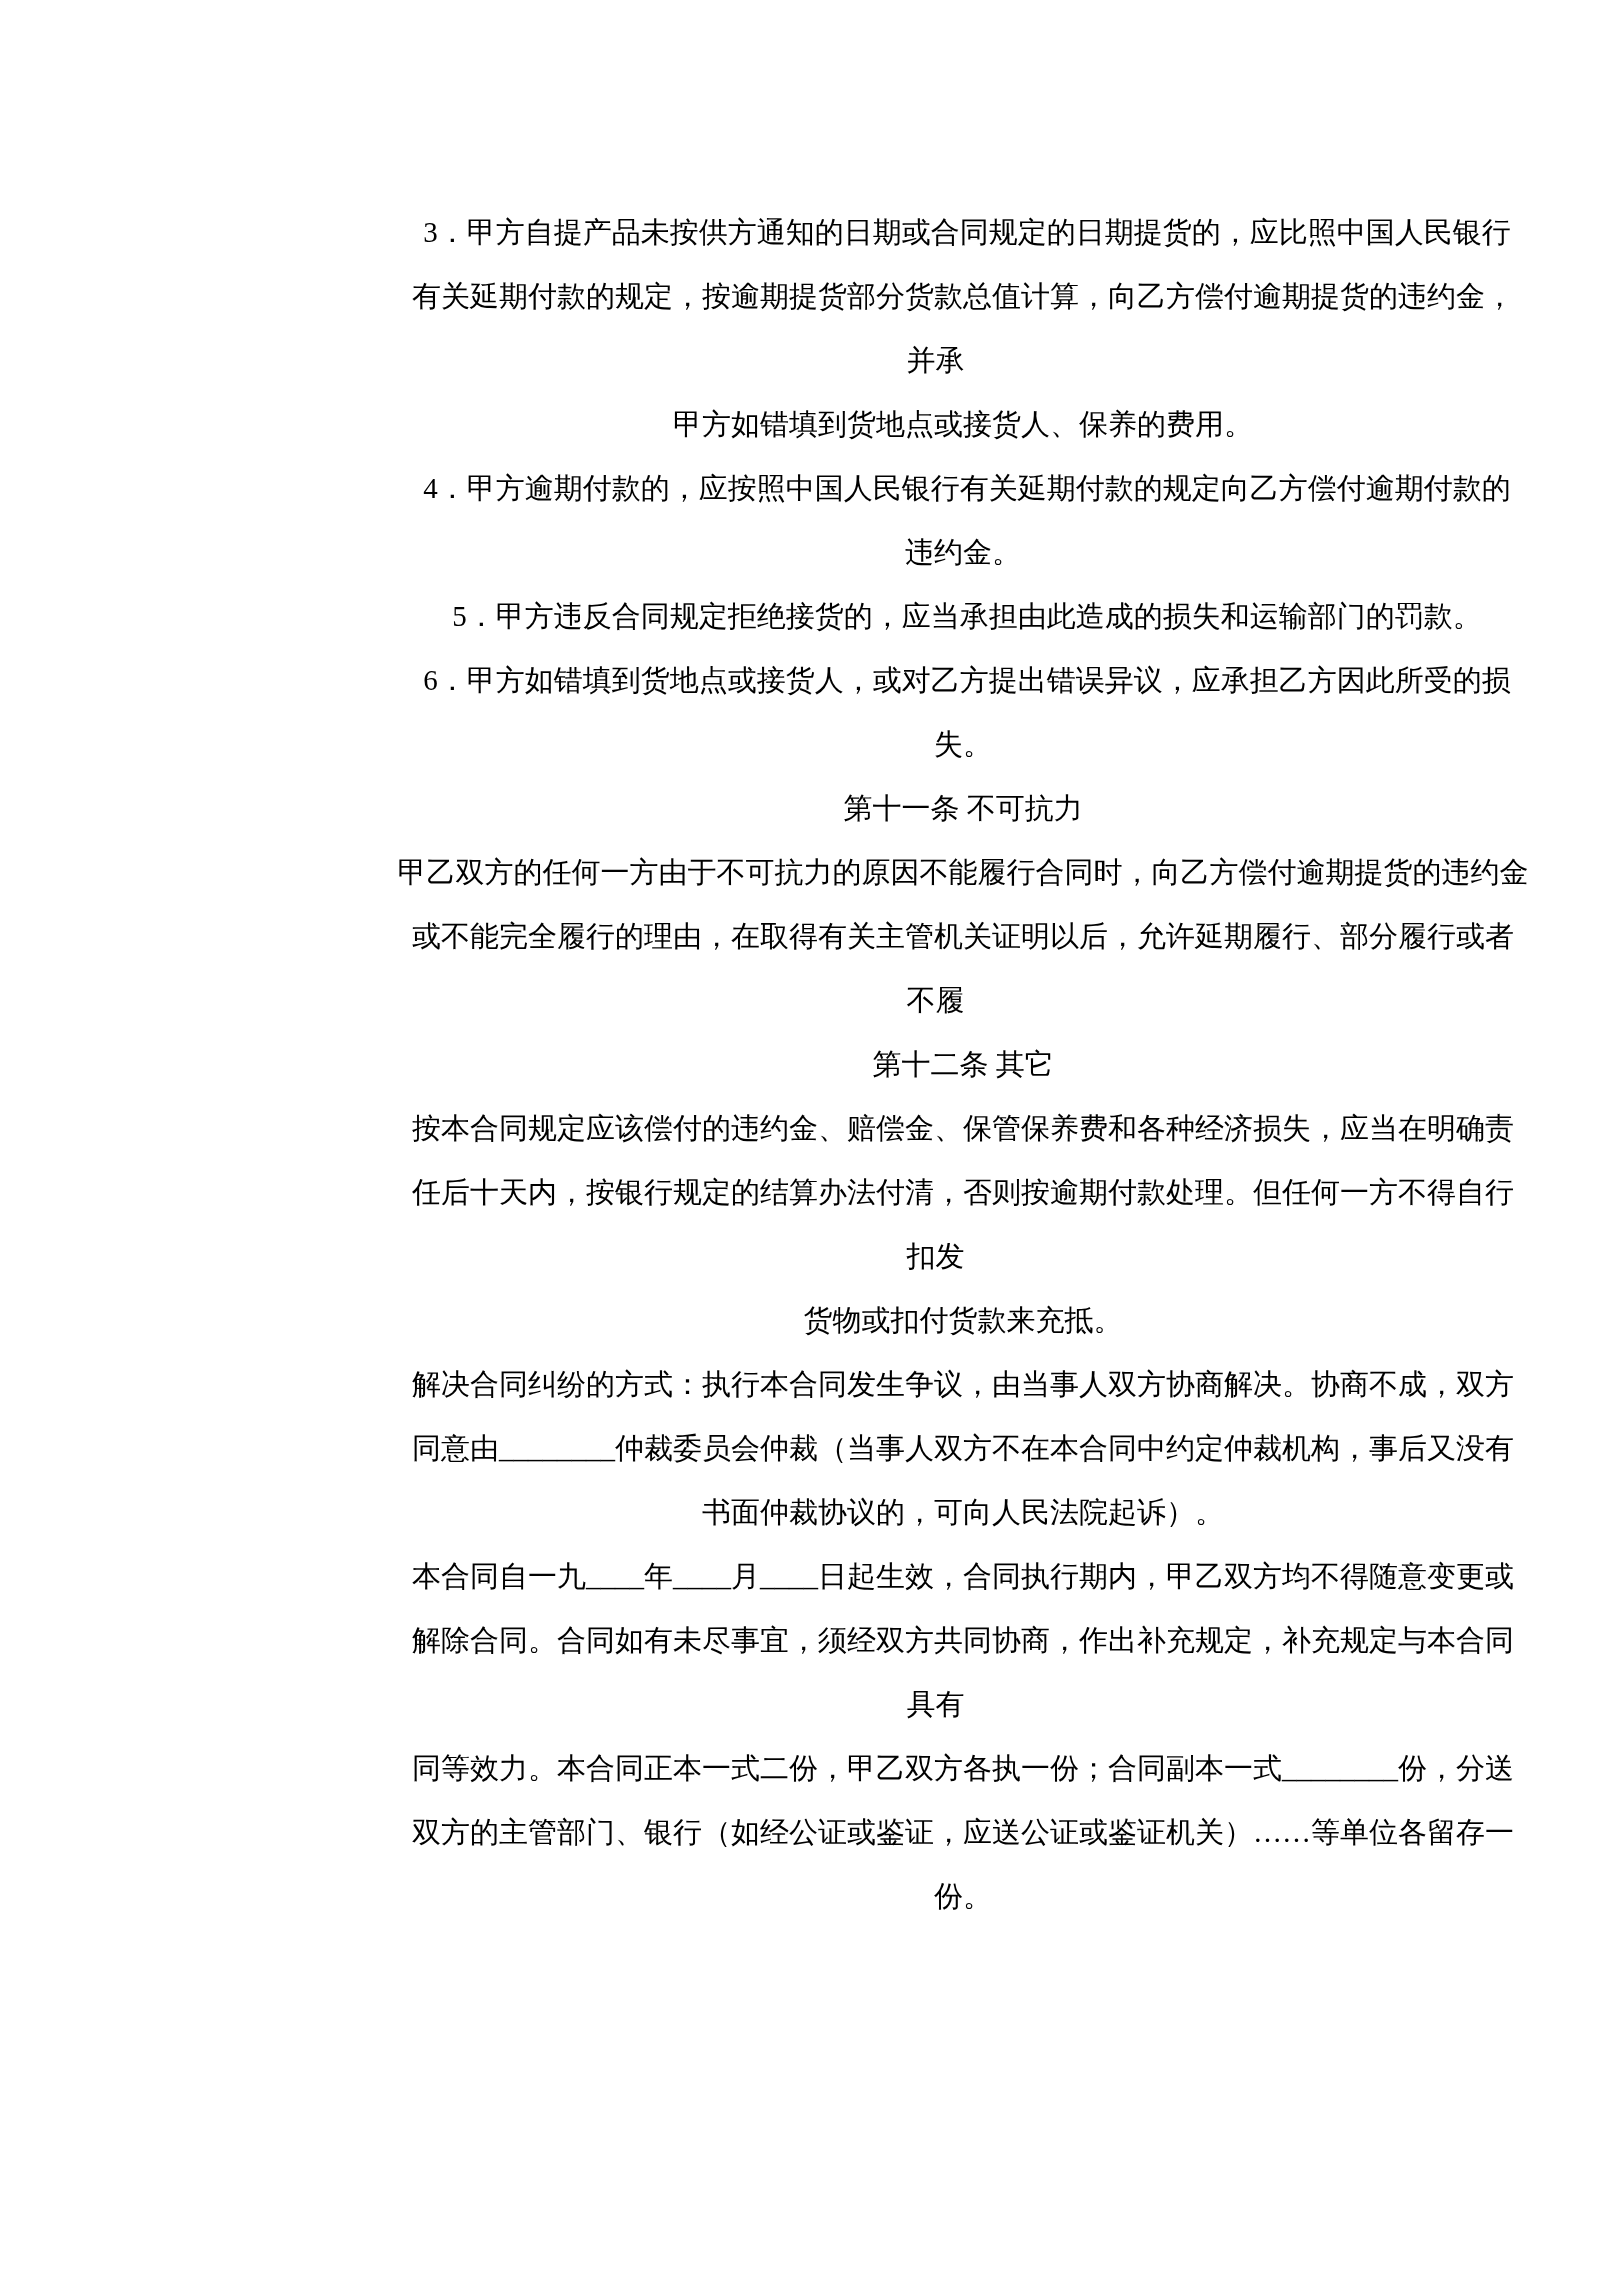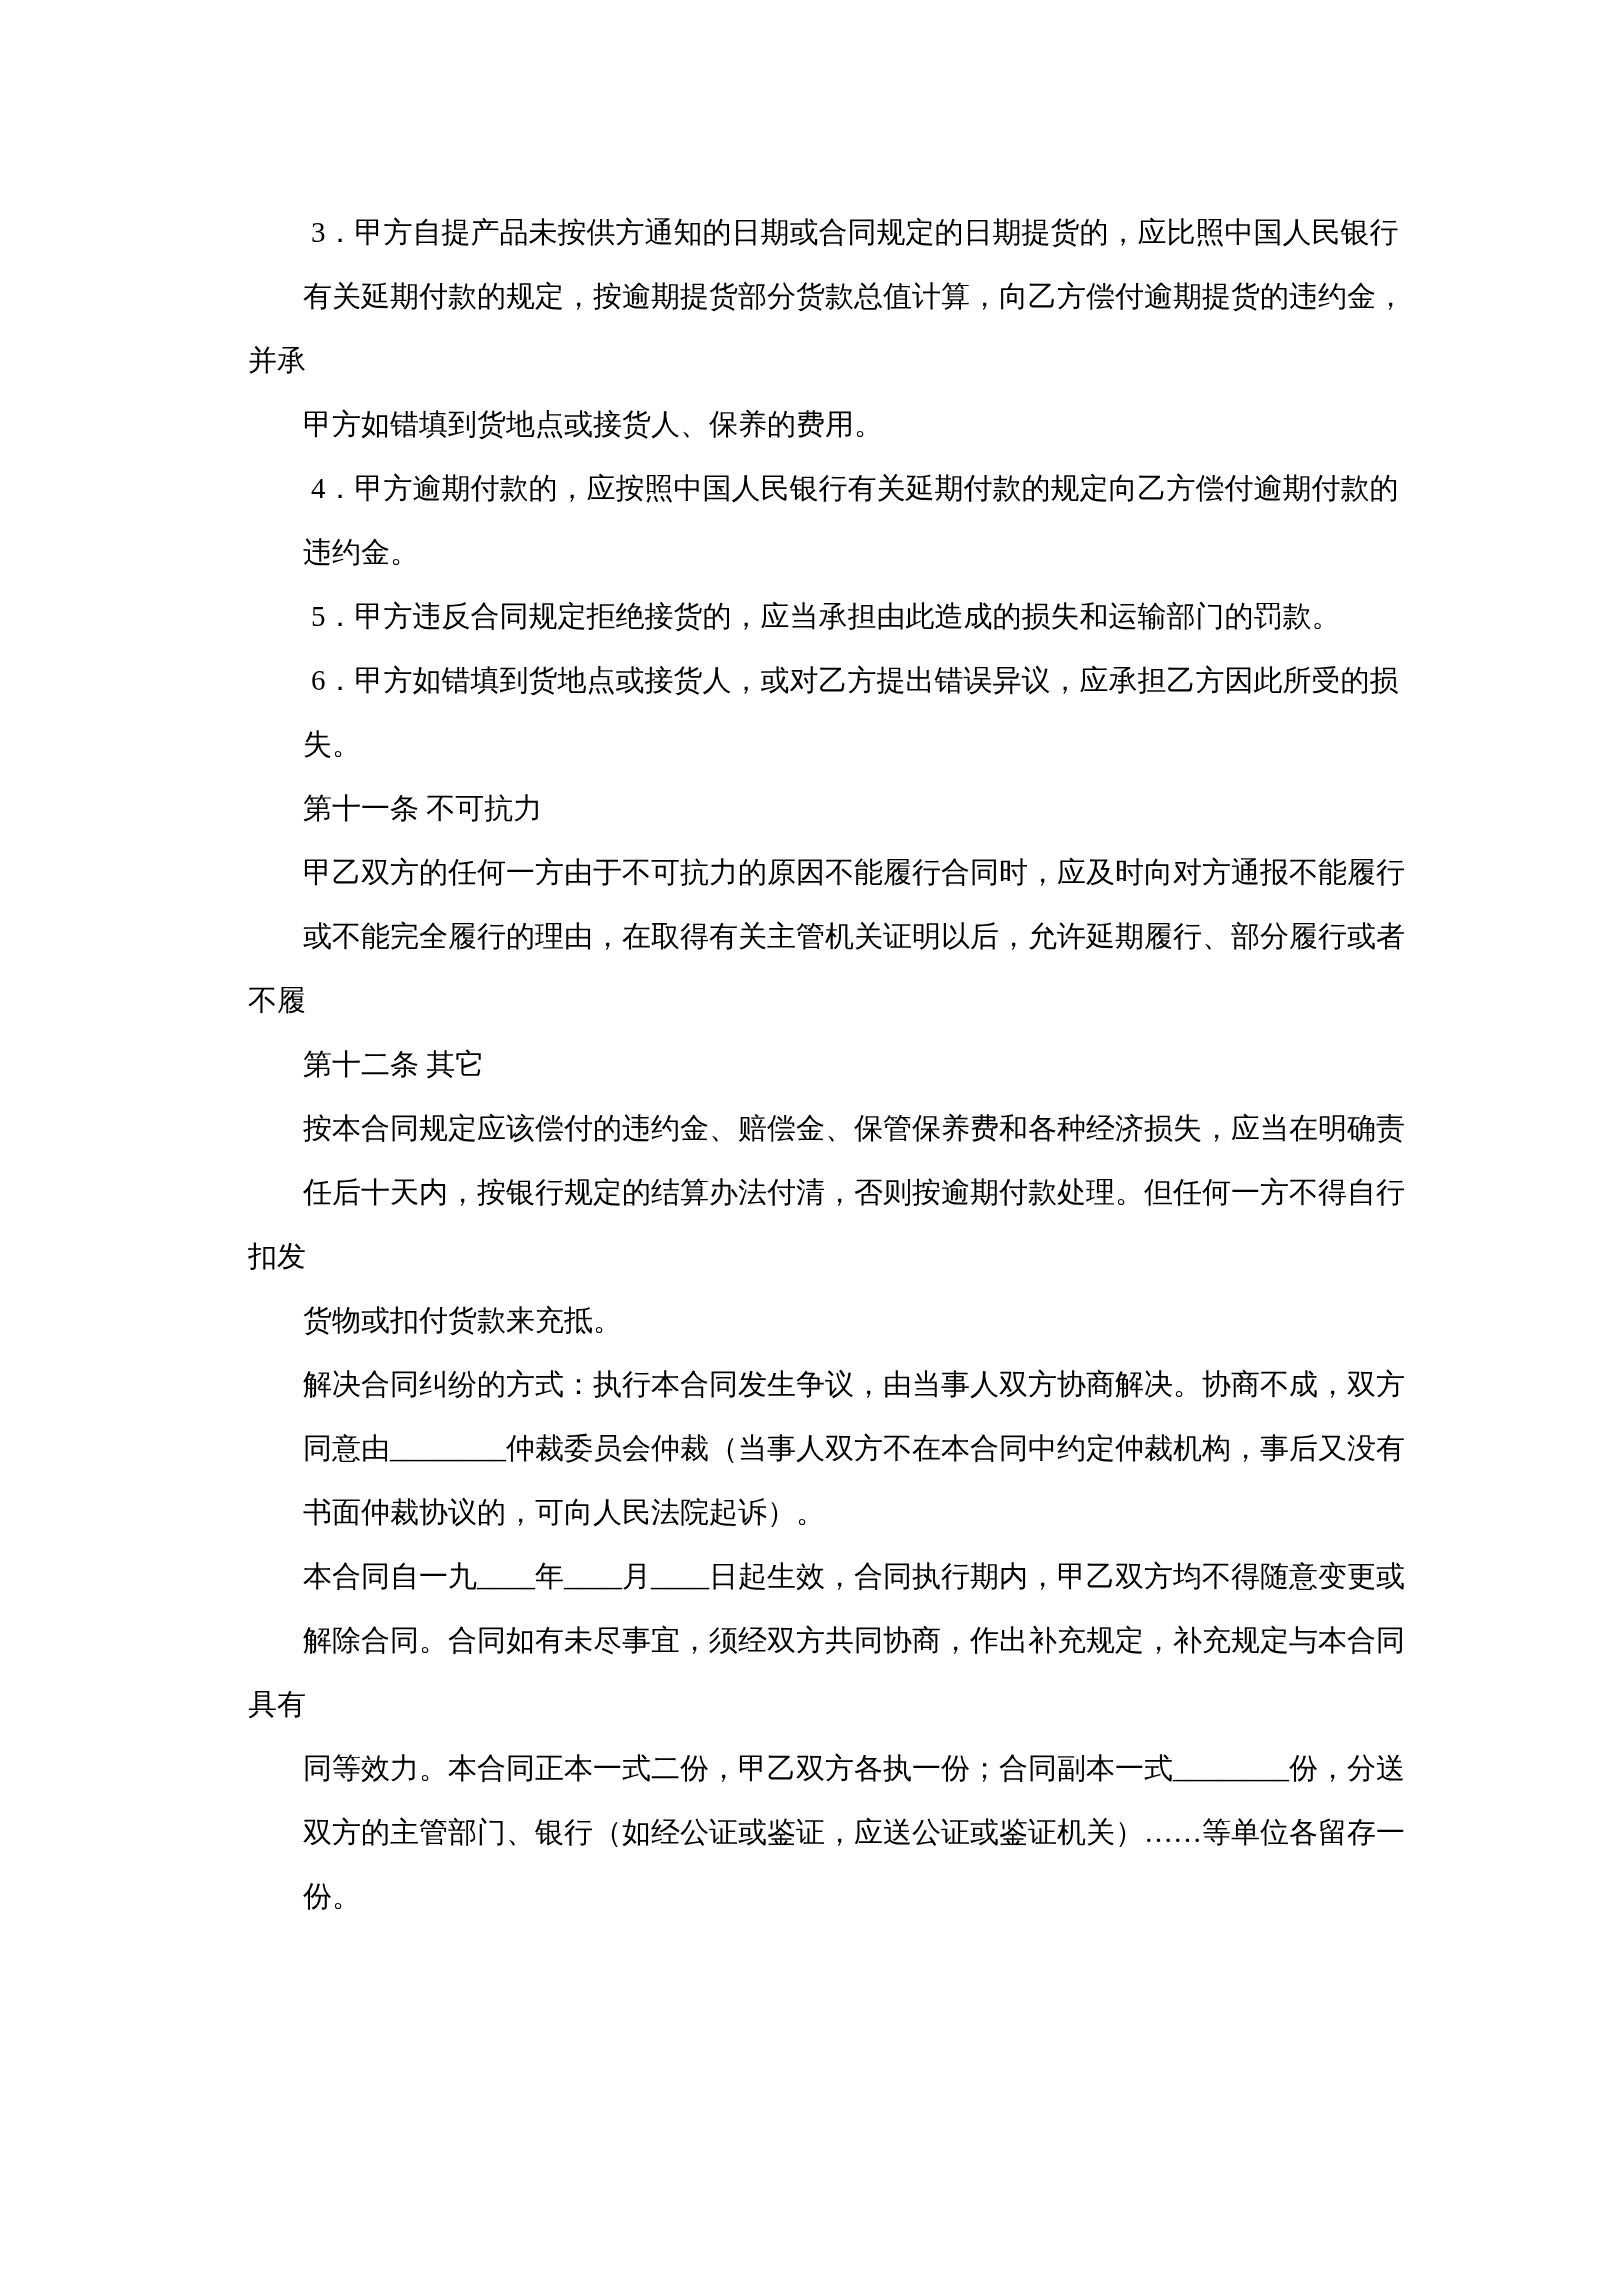--- a/index.html
+++ b/index.html
@@ -15,20 +15,21 @@
     color: #000000;
     font-family: "Liberation Serif", "DejaVu Serif", serif;
     font-size: 29px;
     overflow: hidden;
   }
   .doc {
     position: absolute;
     top: 200px;
     left: 0;
     width: 100%;
+    text-align: center;
   }
   .line {
     height: 64px;
     line-height: 64px;
     white-space: pre;
   }
   
   .indent-hang { margin-left: 248px; }
   
   .indent-body { margin-left: 303px; font-family: Liberation Serif, serif; }
@@ -43,21 +44,21 @@
     <div class="line indent-item">3．甲方自提产品未按供方通知的日期或合同规定的日期提货的，应比照中国人民银行</div>
     <div class="line indent-body">有关延期付款的规定，按逾期提货部分货款总值计算，向乙方偿付逾期提货的违约金，</div>
     <div class="line indent-hang">并承</div>
     <div class="line indent-body">甲方如错填到货地点或接货人、保养的费用。</div>
     <div class="line indent-item">4．甲方逾期付款的，应按照中国人民银行有关延期付款的规定向乙方偿付逾期付款的</div>
     <div class="line indent-body">违约金。</div>
     <div class="line indent-item">5．甲方违反合同规定拒绝接货的，应当承担由此造成的损失和运输部门的罚款。</div>
     <div class="line indent-item">6．甲方如错填到货地点或接货人，或对乙方提出错误异议，应承担乙方因此所受的损</div>
     <div class="line indent-body">失。</div>
     <div class="line indent-body">第十一条 不可抗力</div>
-    <div class="line indent-body">甲乙双方的任何一方由于不可抗力的原因不能履行合同时，应及时向对方通报不能履行</div>
+    <div class="line indent-body">甲乙双方的任何一方由于不可抗力的原因不能履行合同时，向乙方偿付逾期提货的违约金</div>
     <div class="line indent-body">或不能完全履行的理由，在取得有关主管机关证明以后，允许延期履行、部分履行或者</div>
     <div class="line indent-hang">不履</div>
     <div class="line indent-body">第十二条 其它</div>
     <div class="line indent-body">按本合同规定应该偿付的违约金、赔偿金、保管保养费和各种经济损失，应当在明确责</div>
     <div class="line indent-body">任后十天内，按银行规定的结算办法付清，否则按逾期付款处理。但任何一方不得自行</div>
     <div class="line indent-hang">扣发</div>
     <div class="line indent-body">货物或扣付货款来充抵。</div>
     <div class="line indent-body">解决合同纠纷的方式：执行本合同发生争议，由当事人双方协商解决。协商不成，双方</div>
     <div class="line indent-body">同意由________仲裁委员会仲裁（当事人双方不在本合同中约定仲裁机构，事后又没有</div>
     <div class="line indent-body">书面仲裁协议的，可向人民法院起诉）。</div>

